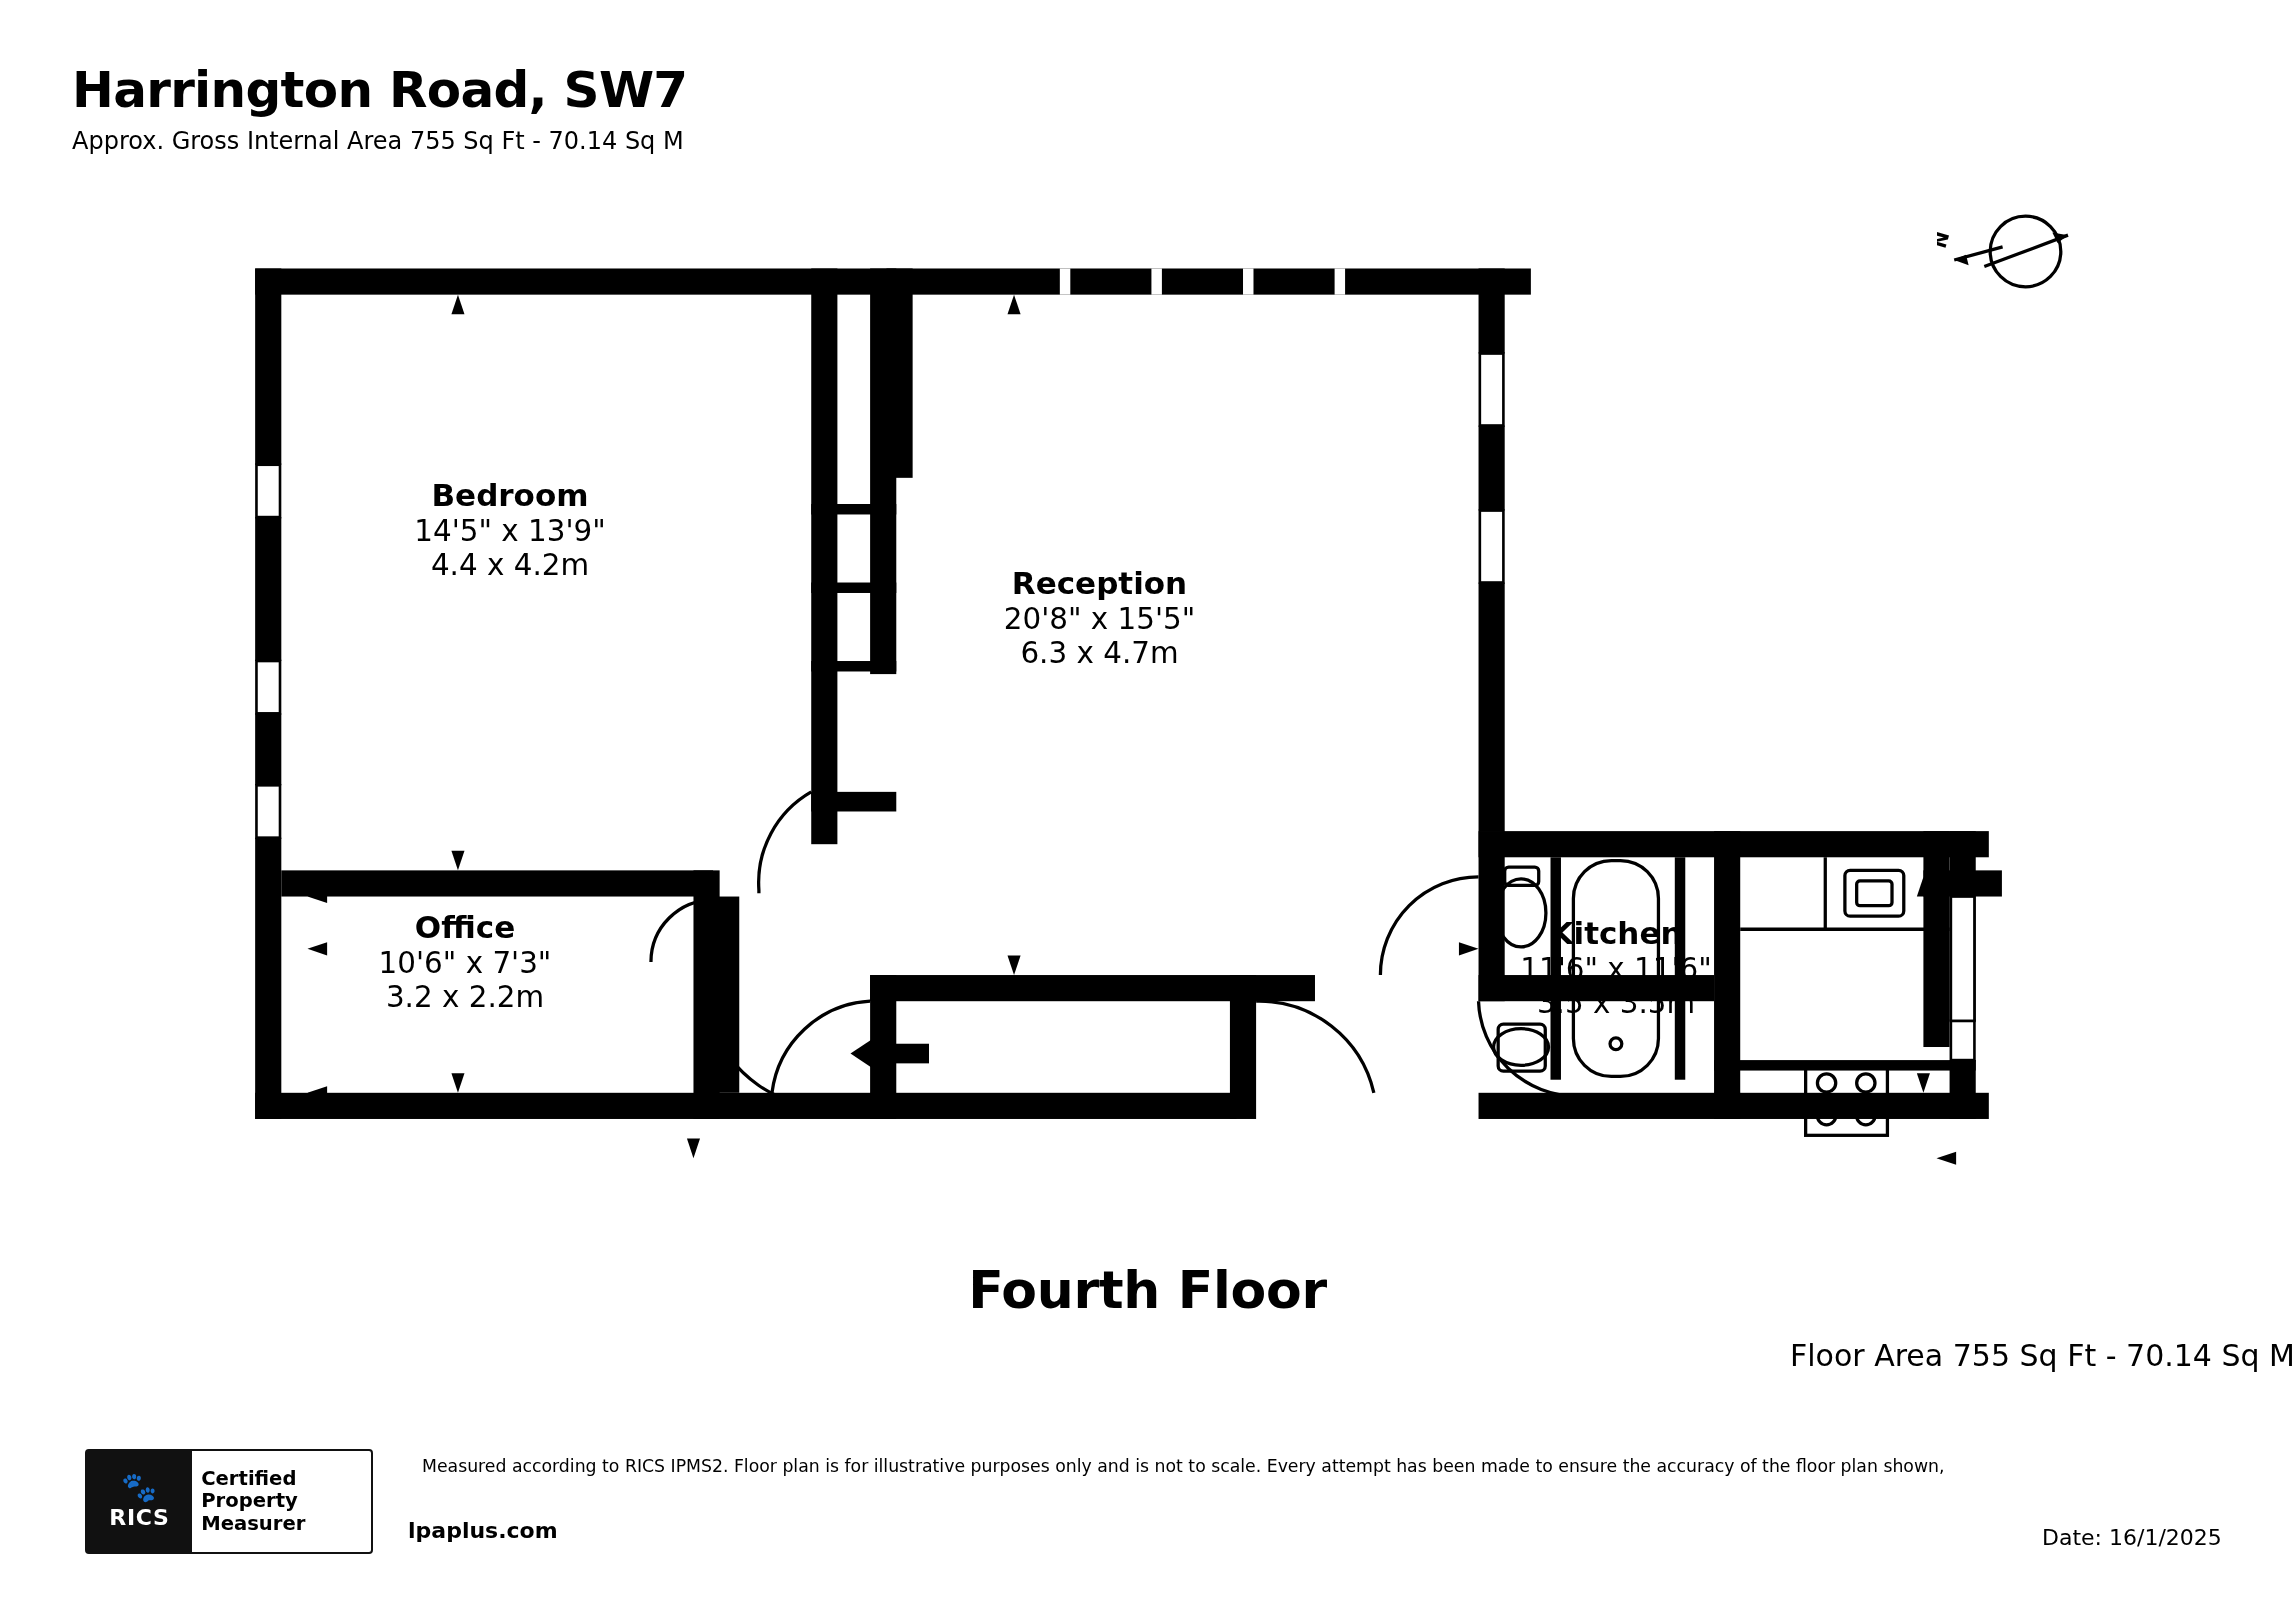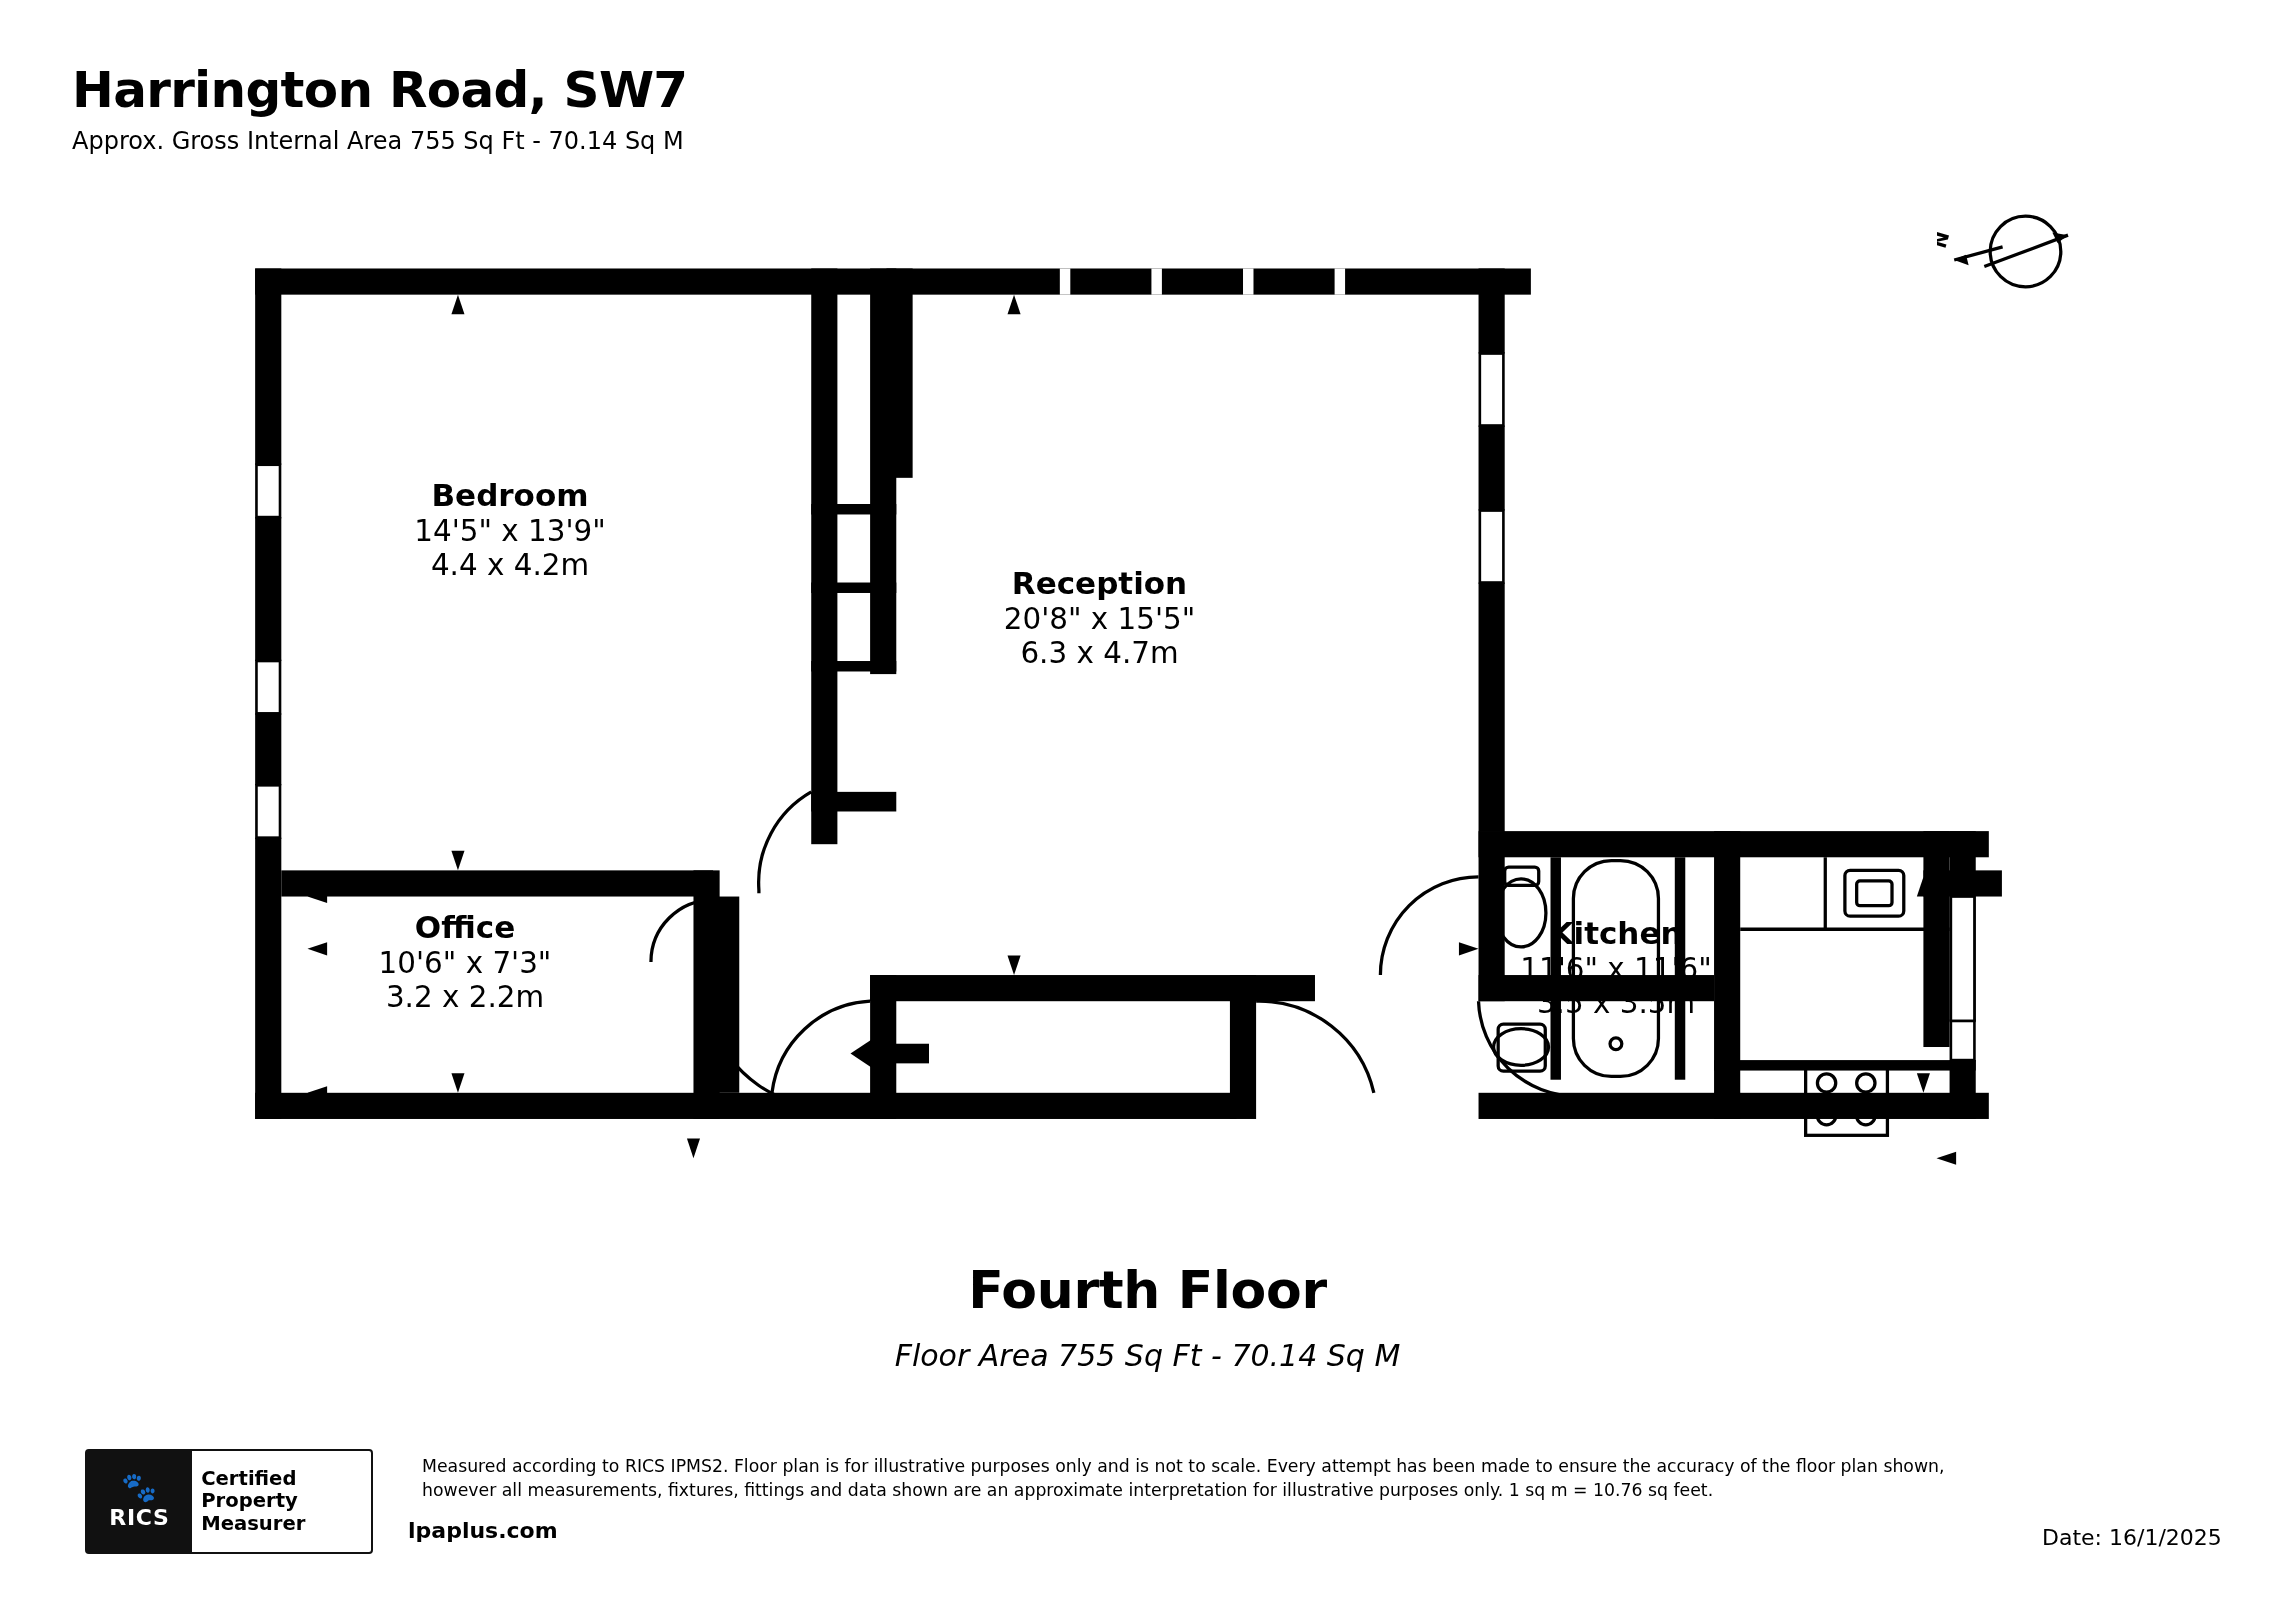--- a/index.html
+++ b/index.html
@@ -85,23 +85,22 @@
     text-align: center;
     font-size: 52px;
     font-weight: bold;
     letter-spacing: -0.3px;
   }
   #floor-area {
     position: absolute;
     left: 0;
     top: 1338px;
     width: 2295px;
-    text-align: center;
+    text-align: right;
     font-size: 30px;
-    font-style: italic;
   }
 
   
   #legal {
     position: absolute;
     left: 422px;
     top: 1456px;
     width: 1793px;
     font-size: 17.3px;
     line-height: 1.25;
@@ -365,17 +364,16 @@
   </div>
   <div id="rics-text">
     <span>Certified</span>
     <span>Property</span>
     <span>Measurer</span>
   </div>
 </div>
 
 <div id="legal">
   <div class="l1">Measured according to RICS IPMS2. Floor plan is for illustrative purposes only and is not to scale. Every attempt has been made to ensure the accuracy of the floor plan shown,</div>
-  <div class="l2">however all measurements, fixtures, fittings and data shown are an approximate interpretation for illustrative purposes only. 1 sq m = 10.76 sq feet.</div>
 </div>
 <div id="site">lpaplus.com</div>
 <div id="date">Date: 16/1/2025</div>
 
 
 </body></html>

